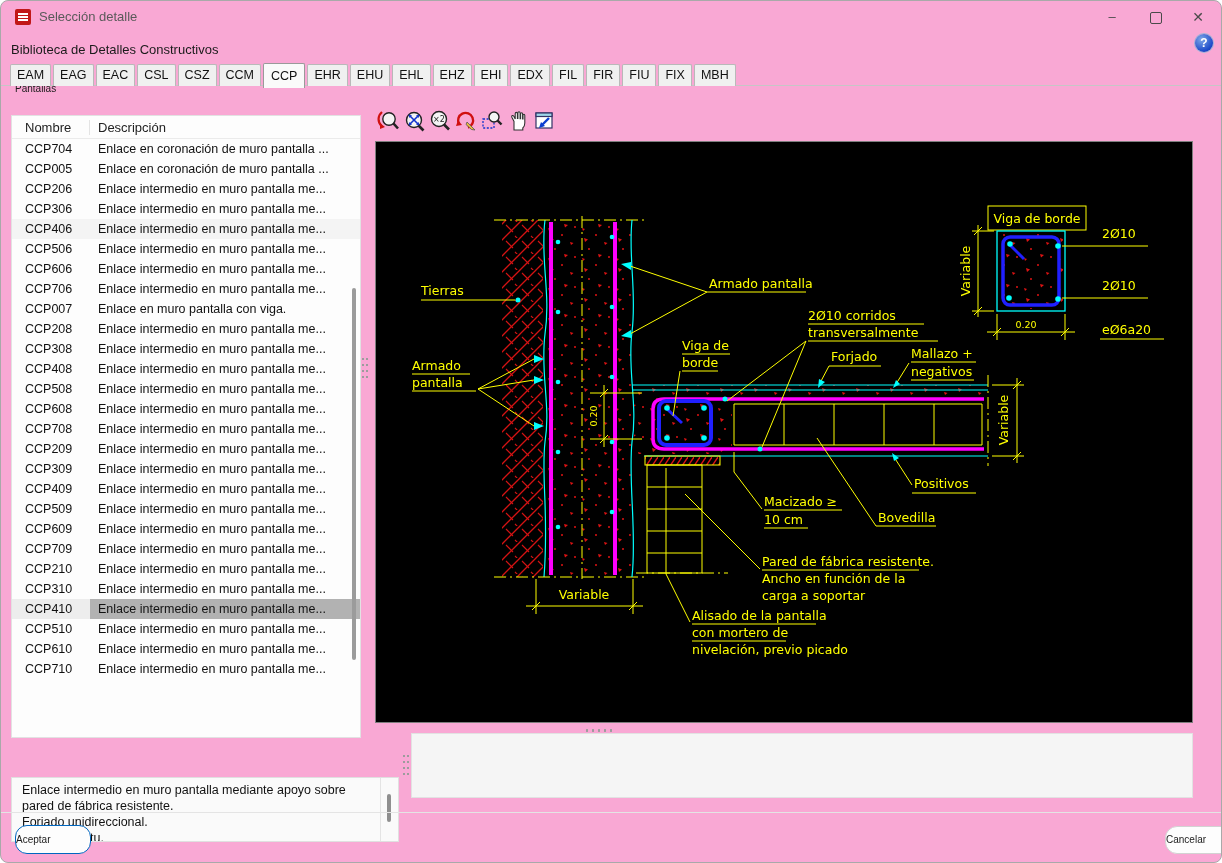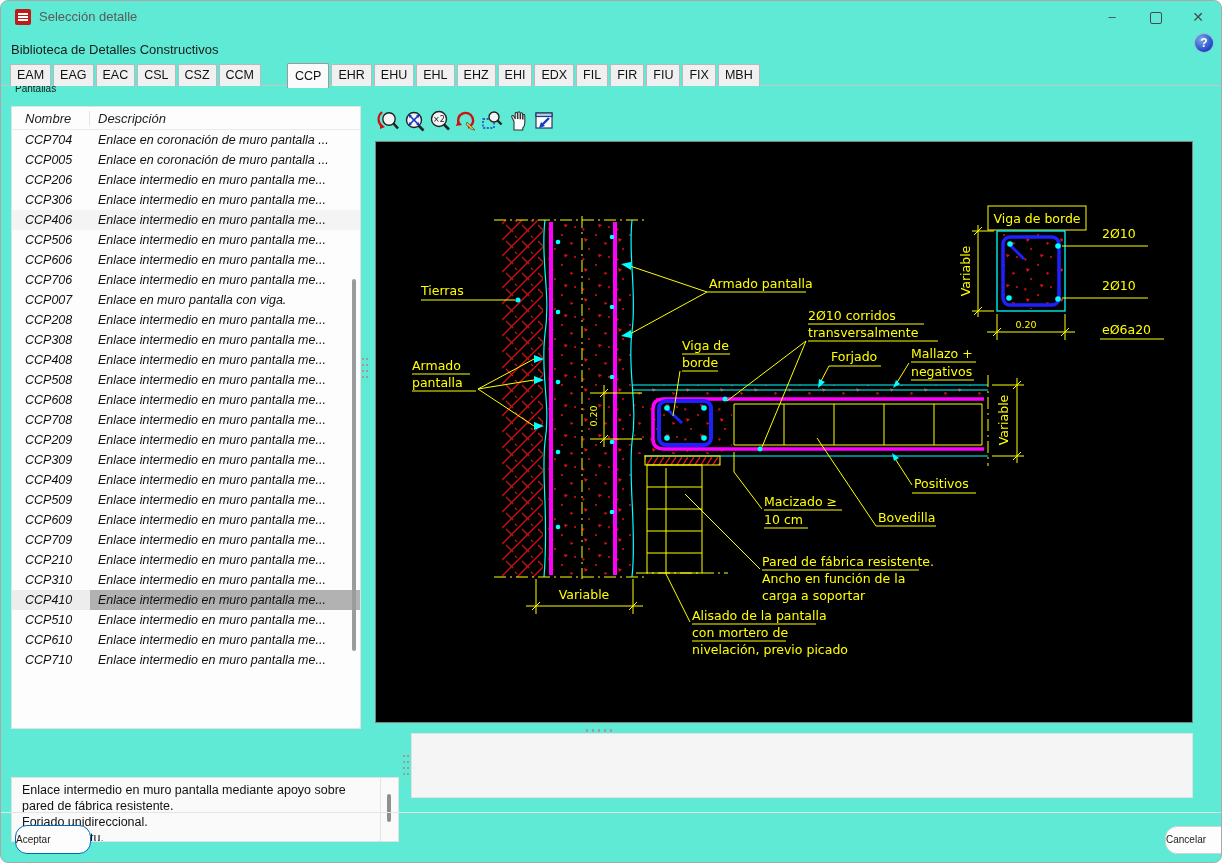--- a/index.html
+++ b/index.html
@@ -1,16 +1,16 @@
 <!DOCTYPE html>
 <html><head>
 <meta charset="utf-8">
 <style>
   html,body{margin:0;padding:0;background:#fff;font-family:"Liberation Sans","DejaVu Sans",sans-serif;}
-  .window{position:relative;width:1222px;height:863px;background:#5eead4;border:1px solid #a9a9a9;
+  .window{position:relative;width:1222px;height:863px;background:#f9a8d4;border:1px solid #a9a9a9;
           border-radius:8px;overflow:hidden;box-sizing:border-box;}
   
   .titlebar{position:absolute;left:0;top:0;width:100%;height:32px;}
   .app-icon{position:absolute;left:14px;top:8px;width:16px;height:16px;background:#c11818;border-radius:2px;}
   .app-icon:before{content:"";position:absolute;left:3px;top:4px;width:10px;height:2px;background:#fff;box-shadow:0 3px 0 #fff,0 6px 0 #fff;}
   .title-text{position:absolute;left:38px;top:0;line-height:32px;font-size:13px;color:#5a5a5a;}
   .winbtn{position:absolute;top:0;width:34px;height:32px;text-align:center;line-height:32px;color:#4a4a4a;font-size:13px;cursor:default;}
   .btn-min{right:92px;}
   .btn-max{right:48px;}
   .btn-max span{display:inline-block;width:10px;height:10px;border:1px solid #4a4a4a;border-radius:2px;vertical-align:middle;}
@@ -18,25 +18,25 @@
   
   .lib-label{position:absolute;left:10px;top:41px;font-size:13px;color:#1b1b1b;}
   .help-icon{position:absolute;right:8px;top:33px;width:18px;height:18px;border-radius:50%;
      background:radial-gradient(circle at 35% 30%, #7ea7e8, #1b49c8 70%, #0d2d8d);color:#fff;font-weight:bold;
      font-size:12px;text-align:center;line-height:18px;box-shadow:0 0 0 1px #9fb4d8;}
   
   .tabline{position:absolute;left:0;top:84px;width:100%;border-top:1px solid #c6c6c6;}
   .tabstrip{position:absolute;left:9px;top:62px;height:23px;display:flex;align-items:center;z-index:2;}
   .tab{font-size:12.5px;color:#111;background:#f0f0f0;border:1px solid #b9b9b9;border-bottom:none;
        padding:2px 6px 3px 6px;margin-right:2px;border-radius:2px 2px 0 0;height:16px;line-height:16px;}
-  .tab.active{background:#fafafa;padding:4px 7px 4px 7px;height:16px;position:relative;top:1px;border-color:#9a9a9a;z-index:3;margin-left:24px;}
+  .tab.active{background:#fafafa;padding:4px 7px 4px 7px;height:16px;position:relative;top:1px;border-color:#9a9a9a;z-index:3;}
   .group-label{position:absolute;left:14px;top:82px;font-size:10px;color:#1b1b1b;text-align:right;}
   
-  .list-panel{position:absolute;left:10px;top:105px;width:350px;height:623px;background:#fdfdfd;
-     border:1px solid #e2e2e2;box-sizing:border-box;font-style:italic;}
+  .list-panel{position:absolute;left:10px;top:114px;width:350px;height:623px;background:#fdfdfd;
+     border:1px solid #e2e2e2;box-sizing:border-box;}
   .list-header{display:flex;height:22px;border-bottom:1px solid #ebebeb;font-size:13px;color:#222;align-items:center;}
   .list-header .c1{width:78px;padding-left:13px;box-sizing:border-box;border-right:1px solid #e4e4e4;}
   .list-header .c2{flex:1;padding-left:8px;}
   .rows{position:relative;}
   .row{display:flex;height:20px;line-height:20px;font-size:12.5px;color:#111;white-space:nowrap;}
   .row .c1{width:78px;padding-left:13px;box-sizing:border-box;overflow:hidden;}
   .row .c2{flex:1;padding-left:8px;overflow:hidden;text-overflow:clip;}
   .row.hov{background:#f4f4f4;}
   .row.sel .c1{background:#ededed;}
   .row.sel .c2{background:#b2b2b2;}

